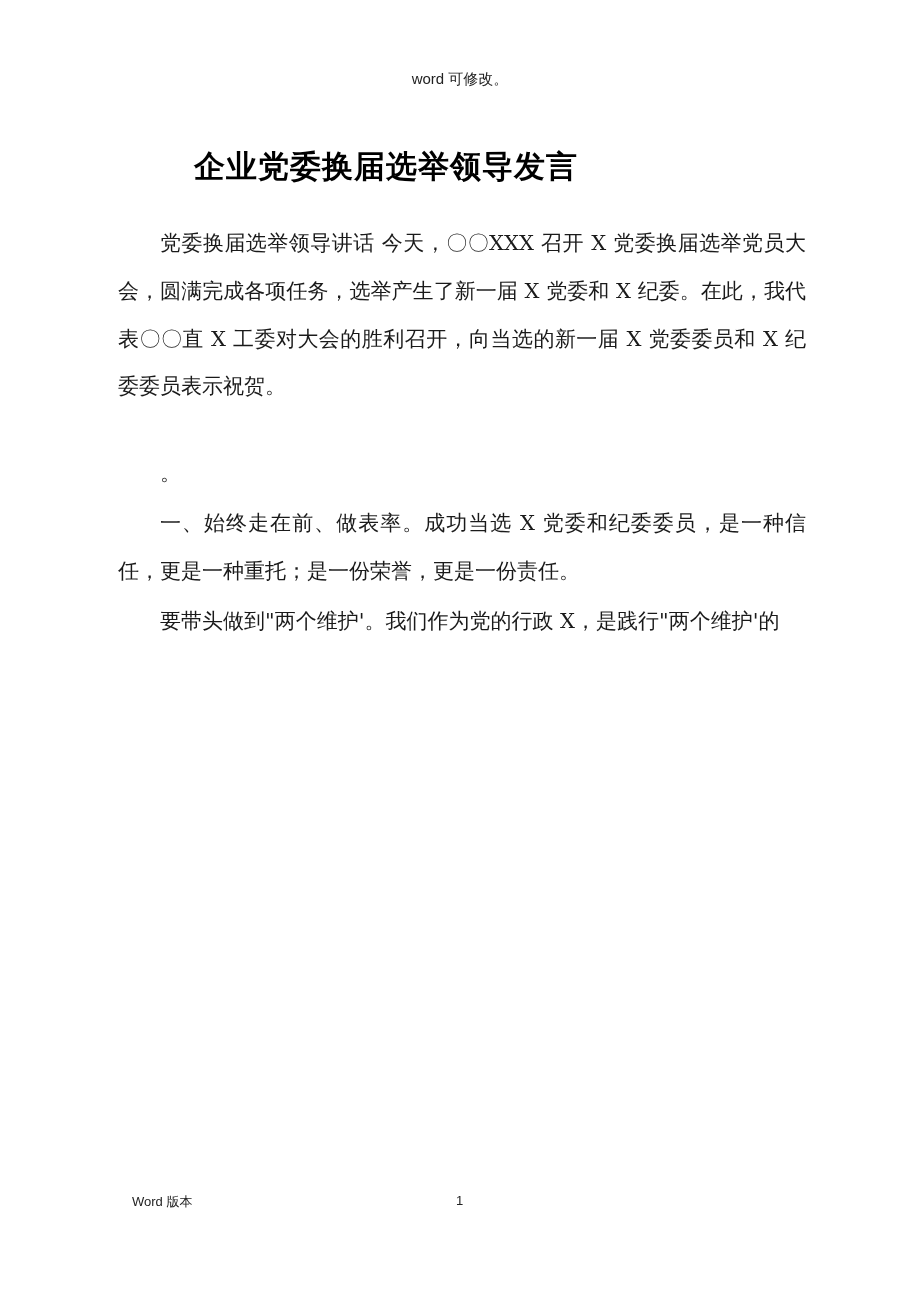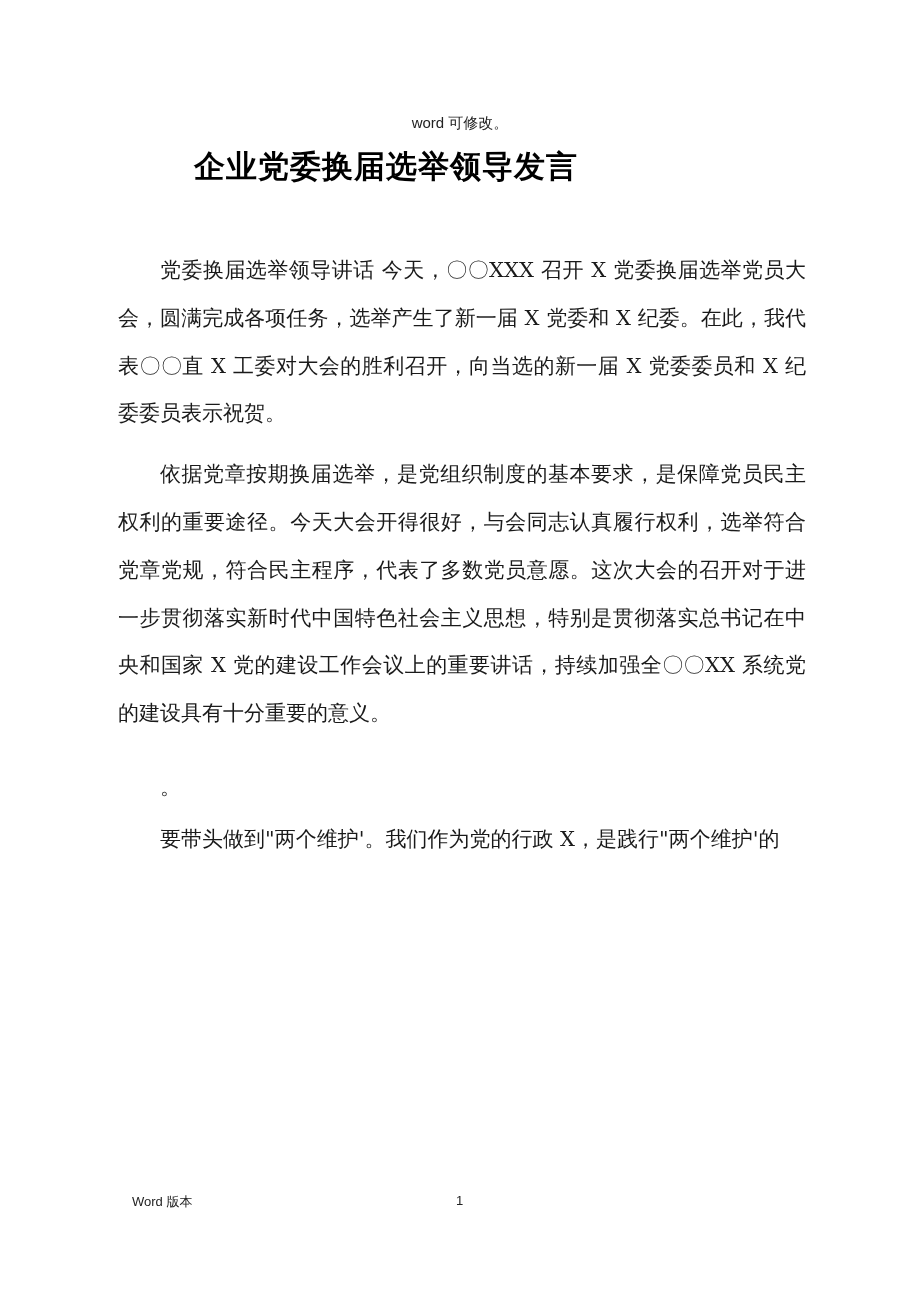--- a/index.html
+++ b/index.html
@@ -17,38 +17,37 @@
     }
     .header-note {
       position: absolute;
       top: 70px;
       left: 0;
       width: 920px;
       text-align: center;
       font-family: "Liberation Sans", "DejaVu Sans", sans-serif;
       font-size: 15px;
       color: #222;
-      margin-top: 44px;
     }
     .doc-title {
       position: absolute;
       top: 146px;
       left: 0;
       width: 772px;
       text-align: center;
       font-family: "DejaVu Sans", "Liberation Sans", sans-serif;
       font-weight: bold;
       font-size: 31px;
       letter-spacing: 1px;
       color: #000;
       margin: 0;
     }
     .body-text {
       position: absolute;
-      top: 247px;
+      top: 220px;
       left: 118px;
       width: 688px;
     }
     .para {
       margin: 0;
       font-size: 21px;
       line-height: 47.8px;
       text-align: justify;
       text-align-last: left;
       text-indent: 42px;
@@ -82,25 +81,25 @@
 </head>
 <body>
 
 <div class="header-note">word 可修改。</div>
 
 <h1 class="doc-title">企业党委换届选举领导发言</h1>
 
 <div class="body-text">
   <p class="para">党委换届选举领导讲话 今天，〇〇XXX 召开 X 党委换届选举党员大会，圆满完成各项任务，选举产生了新一届 X 党委和 X 纪委。在此，我代表〇〇直 X 工委对大会的胜利召开，向当选的新一届 X 党委委员和 X 纪委委员表示祝贺。</p>
   <div class="gap"></div>
-  <p class="para">依据党章按期换届选举，是党组织制度的基本要求，是保障党员民主权利的重要途径。今天大会开得很好，与会同志认真履行权利，选举符合党章党规，符合民主程序，代表了多数党员意愿。这次大会的召开对于进一步贯彻落实新时代中国特色社会主义思想，特别是贯彻落实总书记在中央和国家 X 党的建设工作会议上的重要讲话，持续加强全〇〇XX 系统党的建设具有十分重要的意义。</p>
   <div class="gap"></div>
   <div class="gap"></div>
   <p class="para">。</p>
   <div class="small-gap"></div>
+  <p class="para">一、始终走在前、做表率。成功当选 X 党委和纪委委员，是一种信任，更是一种重托；是一份荣誉，更是一份责任。</p>
   <div class="small-gap"></div>
   <p class="para">要带头做到"两个维护'。我们作为党的行政 X，是践行"两个维护'的</p>
 </div>
 
 <div class="footer">
   <span class="footer-left">Word 版本</span>
   <span class="footer-page">1</span>
 </div>
 
 </body></html>

